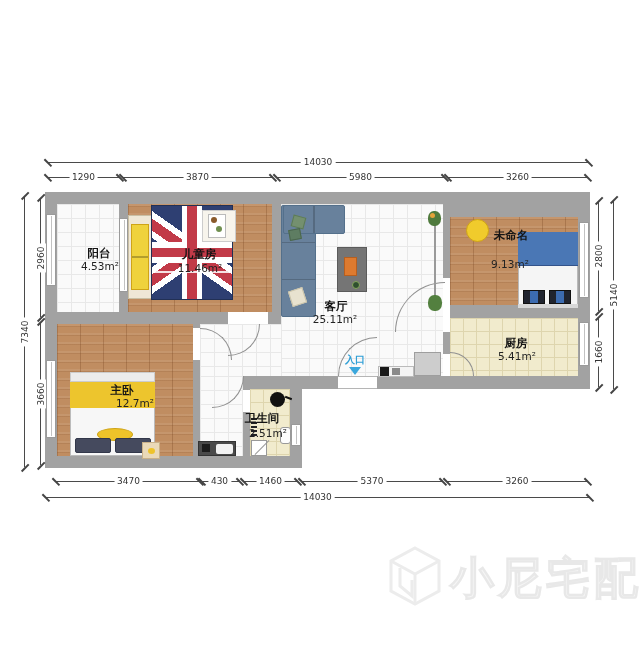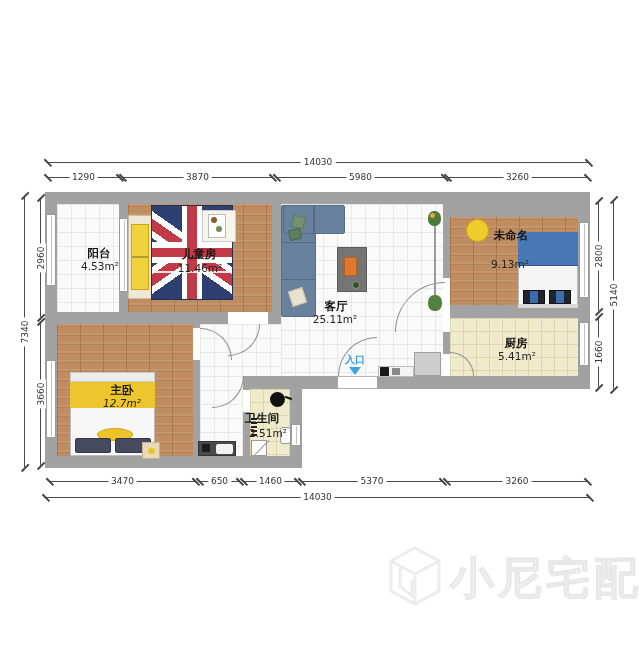--- a/index.html
+++ b/index.html
@@ -172,45 +172,45 @@
   <div class="rarea" style="left:100px;top:260px;">4.53m²</div>
   <div class="rname" style="left:199px;top:247px;">儿童房</div>
   <div class="rarea" style="left:200px;top:262px;">11.46m²</div>
   <div class="rname" style="left:336px;top:299px;">客厅</div>
   <div class="rarea" style="left:335px;top:313px;">25.11m²</div>
   <div class="rname" style="left:511px;top:228px;">未命名</div>
   <div class="rarea" style="left:510px;top:258px;">9.13m²</div>
   <div class="rname" style="left:516px;top:336px;">厨房</div>
   <div class="rarea" style="left:517px;top:350px;">5.41m²</div>
   <div class="rname" style="left:122px;top:383px;">主卧</div>
-  <div class="rarea" style="left:122px;top:397px;font-style:italic;">12.7m²</div>
+  <div class="rarea" style="left:135px;top:397px;">12.7m²</div>
   <div class="rname" style="left:262px;top:411px;">卫生间</div>
   <div class="rarea" style="left:268px;top:427px;">2.51m²</div>
 
   <div class="dim h" style="left:48px;top:162px;width:540px;">
     <span class="dlbl">14030</span>
     </div>
   <div class="dim h" style="left:48px;top:177px;width:71px;">
     <span class="dlbl">1290</span>
     </div>
   <div class="dim h" style="left:123px;top:177px;width:149px;">
     <span class="dlbl">3870</span>
     </div>
   <div class="dim h" style="left:277px;top:177px;width:167px;">
     <span class="dlbl">5980</span>
     </div>
   <div class="dim h" style="left:448px;top:177px;width:139px;">
     <span class="dlbl">3260</span>
     </div>
 
-  <div class="dim h" style="left:50px;top:481px;width:145px;">
+  <div class="dim h" style="left:56px;top:481px;width:145px;">
     <span class="dlbl">3470</span>
     </div>
   <div class="dim h" style="left:200px;top:481px;width:39px;">
-    <span class="dlbl">650</span>
+    <span class="dlbl">430</span>
     </div>
   <div class="dim h" style="left:244px;top:481px;width:53px;">
     <span class="dlbl">1460</span>
     </div>
   <div class="dim h" style="left:302px;top:481px;width:140px;">
     <span class="dlbl">5370</span>
     </div>
   <div class="dim h" style="left:447px;top:481px;width:140px;">
     <span class="dlbl">3260</span>
     </div>

